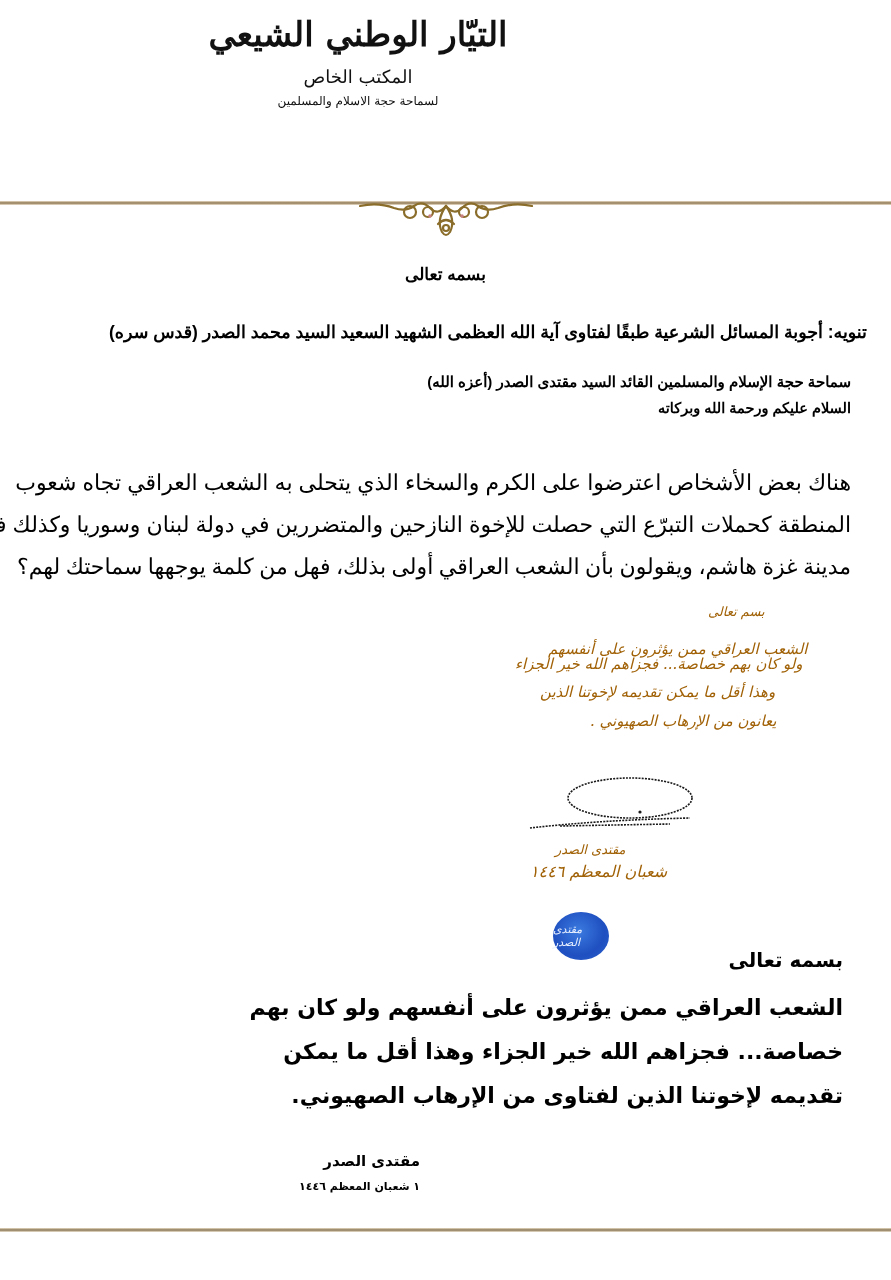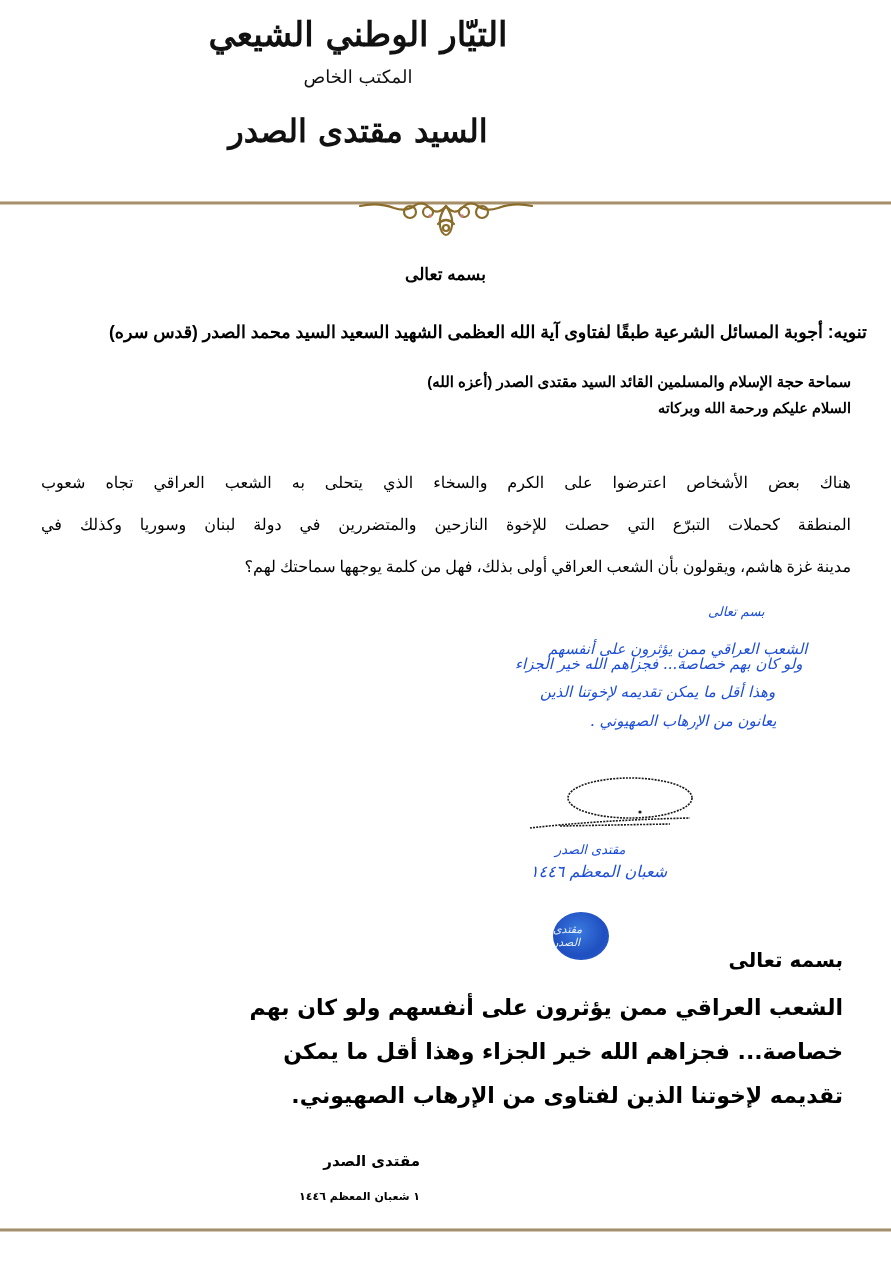--- a/index.html
+++ b/index.html
@@ -18,56 +18,56 @@
       background: linear-gradient(#e8dcc6, #a08a68 40%, #a08a68 60%, #efe5d2); }
     .ornament { position: absolute; left: 358px; top: 198px; width: 176px; height: 42px; }
 
     .doc-text { position: absolute; direction: rtl; font-family: "Liberation Sans", sans-serif; font-weight: bold; color: #000; }
     .bism-top { left: 0; width: 891px; top: 264px; text-align: center; font-size: 17px; }
     .notice { right: 24px; top: 322px; font-size: 17.5px; white-space: nowrap; }
     .salutation-title { right: 40px; top: 373px; font-size: 15px; white-space: nowrap; }
     .greeting { right: 40px; top: 400px; font-size: 14.5px; white-space: nowrap; }
 
     .question { position: absolute; right: 40px; width: 810px; top: 462px; direction: rtl;
-      font-family: "Liberation Sans", sans-serif; font-size: 16px; line-height: 42px; text-align: justify; }
+      font-family: "Liberation Sans", sans-serif; font-size: 22px; line-height: 42px; text-align: justify; }
     .question span { display: block; white-space: nowrap; text-align-last: justify; }
 
-    .handwriting { position: absolute; direction: rtl; font-family: "DejaVu Serif", serif; font-style: italic; color: #1d4ed8; white-space: nowrap; }
+    .handwriting { position: absolute; direction: rtl; font-family: "DejaVu Serif", serif; font-style: italic; color: #a16207; white-space: nowrap; }
     .hw-bism { left: 708px; top: 604px; font-size: 13px; }
     .hw-line { font-size: 15px; }
 
     .signature { position: absolute; left: 520px; top: 770px; width: 200px; height: 70px; }
     .hw-sig-name { left: 555px; top: 842px; font-size: 13px; }
     .hw-sig-date { left: 530px; top: 862px; font-size: 16px; }
 
     .seal { position: absolute; left: 553px; top: 912px; width: 56px; height: 48px; border-radius: 50%;
       background: radial-gradient(ellipse at 45% 40%, #3b7be0, #1f4fc0 60%, #2c63d0);
       display: flex; align-items: center; justify-content: center; color: #e8f0ff; font-size: 11px; font-family: "DejaVu Serif", serif; font-style: italic; }
 
     .answer { position: absolute; right: 48px; top: 948px; direction: rtl; font-family: "DejaVu Sans", sans-serif; font-weight: bold; color: #000; }
     .answer .bism { font-size: 20px; line-height: 24px; display: block; white-space: nowrap; }
     .answer .line { font-size: 22px; line-height: 44px; display: block; white-space: nowrap; }
     .answer-body { margin-top: 14px; }
 
     .closing { position: absolute; left: 270px; top: 1152px; width: 150px; direction: rtl; text-align: right; font-family: "DejaVu Sans", sans-serif; font-weight: bold; }
     .closing .name { font-size: 15px; display: block; }
-    .closing .date { font-size: 11px; display: block; margin-top: 20px; }
+    .closing .date { font-size: 11px; display: block; margin-top: 10px; }
 
     .footer-rule { position: absolute; left: 0; top: 1228px; width: 891px; height: 4px;
       background: linear-gradient(#e8dcc6, #9c8a6c 40%, #9c8a6c 60%, #efe5d2); }
     .footer-text { position: absolute; left: 0; width: 891px; top: 1282px; text-align: right;
       font-family: "Liberation Sans", sans-serif; font-size: 15px; color: #8a7536; }
   </style>
 </head>
 <body>
 
 <div class="letterhead">
   <div class="lh-block lh-party">التيّار الوطني الشيعي</div>
   <div class="lh-block lh-office">المكتب الخاص</div>
-  <div class="lh-block lh-name">السيد مقتدى الصدر</div>
+  <div class="lh-block lh-honorific">لسماحة حجة الاسلام والمسلمين</div>
 </div>
 
 <div class="header-rule"></div>
 <svg class="ornament" viewBox="0 0 176 42">
   <g fill="none" stroke="#8a6d2a" stroke-width="2.2" stroke-linecap="round">
     <path d="M2 8 Q20 4 36 10 Q48 14 56 8 Q64 2 72 10 Q80 18 88 8"></path>
     <path d="M174 8 Q156 4 140 10 Q128 14 120 8 Q112 2 104 10 Q96 18 88 8"></path>
     <circle cx="52" cy="14" r="6"></circle>
     <circle cx="124" cy="14" r="6"></circle>
     <circle cx="70" cy="14" r="5"></circle>

